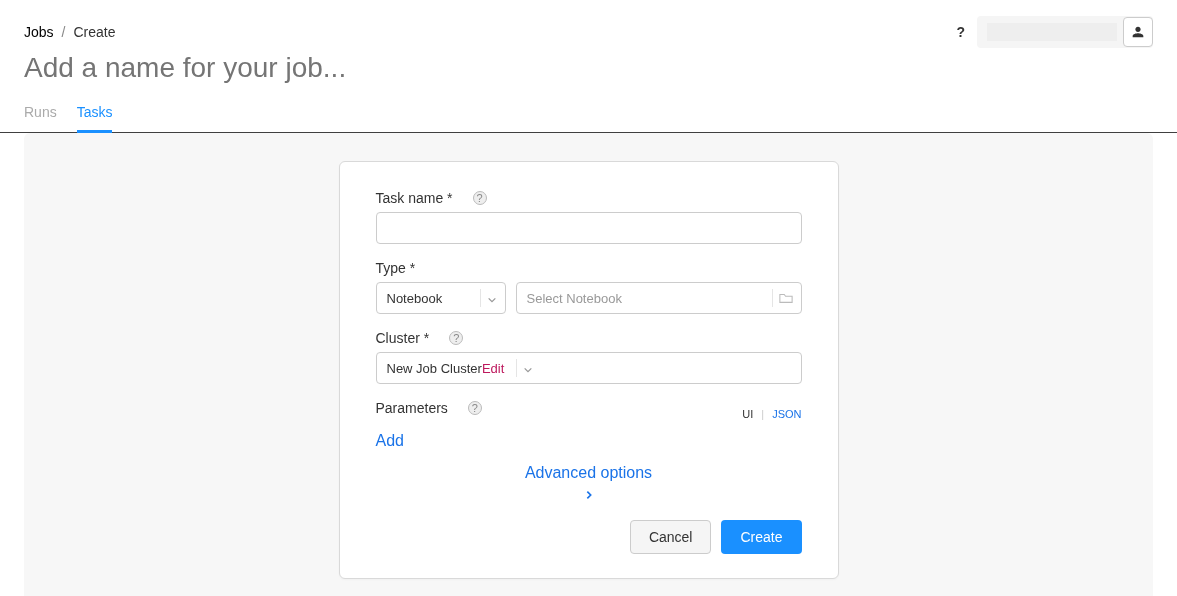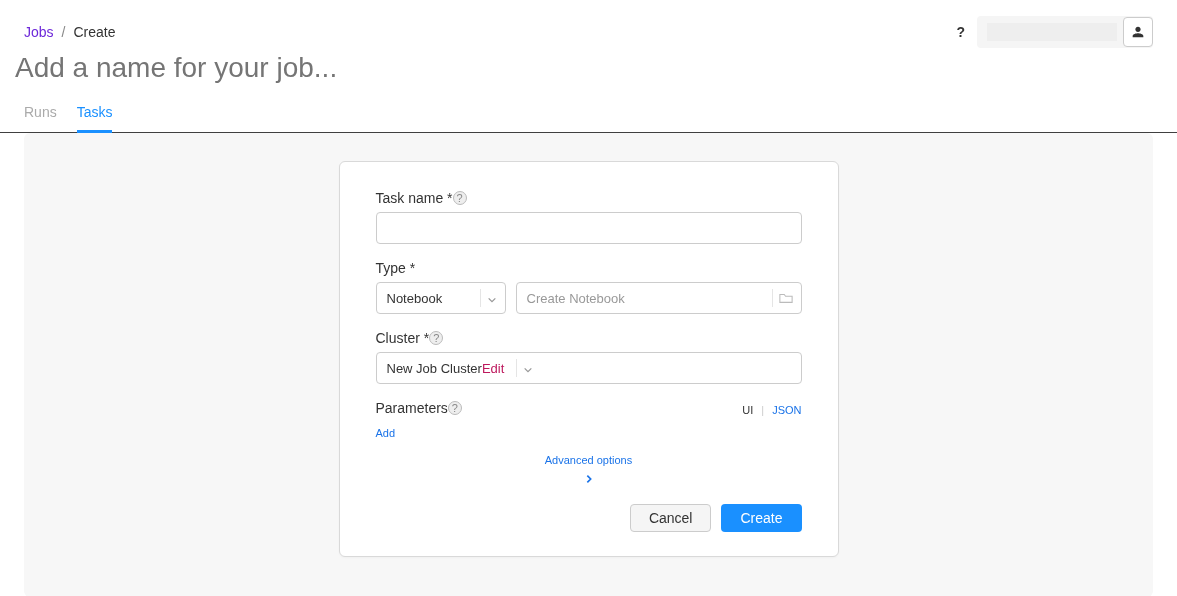--- a/index.html
+++ b/index.html
@@ -1,60 +1,60 @@
 <!DOCTYPE html>
 <html><head>
 <meta charset="utf-8">
 <style>
   * { box-sizing: border-box; margin: 0; padding: 0; }
   body { font-family: -apple-system, BlinkMacSystemFont, "Segoe UI", Helvetica, Arial, sans-serif; font-size: 14px; color: #333; background: #fff; width: 1177px; }
   .header-row { display: flex; justify-content: space-between; align-items: center; padding: 16px 24px 4px 24px; }
   .breadcrumb { display: flex; align-items: center; gap: 8px; font-size: 14px; }
-  .breadcrumb-link { color: #6d28d9; text-decoration: none; }
+  .breadcrumb-link { color: #000000; text-decoration: none; }
   .breadcrumb-sep { color: #888; }
   .breadcrumb-current { color: #333; font-weight: 500; }
   .header-right { display: flex; align-items: center; gap: 12px; }
   .help-icon { font-weight: bold; color: #333; font-size: 14px; }
   .user-area { display: flex; align-items: center; background: #f5f5f5; border-radius: 4px; height: 32px; padding: 0 0 0 10px; }
   .user-blur { width: 130px; height: 18px; background: #eee; }
   .user-icon-box { width: 30px; height: 30px; border: 1px solid #ccc; border-radius: 4px; background: #fff; display: flex; align-items: center; justify-content: center; margin-left: 6px; }
   .user-icon-box svg { width: 16px; height: 16px; fill: #333; }
-  .title-area { padding: 0 24px 12px 15px; }
+  .title-area { padding: 0 24px 12px 24px; }
   .title-input { width: 100%; font-size: 28px; font-weight: 400; color: #aaa; border: none; outline: none; background: transparent; }
   .tabs { display: flex; gap: 20px; padding: 0 24px; border-bottom: 1px solid #404040; }
   .tab { padding: 8px 0 10px 0; font-size: 14px; color: #aaa; cursor: pointer; border-bottom: 3px solid transparent; margin-bottom: -1px; }
   .tab.active { color: #1a90ff; border-bottom-color: #1a90ff; }
   .canvas { background: #f7f7f7; margin: 0 24px; border-radius: 6px; padding: 28px 0 40px 0; min-height: 430px; display: flex; justify-content: center; align-items: flex-start; }
   .task-card { background: #fff; border: 1px solid #d9d9d9; border-radius: 6px; width: 500px; padding: 28px 36px 24px 36px; box-shadow: 0 1px 2px rgba(0,0,0,0.03); }
   .field { margin-bottom: 16px; }
-  .label-row { display: flex; align-items: center; gap: 0; margin-bottom: 6px; font-size: 14px; font-weight: 500; color: #333; }
+  .label-row { display: flex; align-items: center; gap: 20px; margin-bottom: 6px; font-size: 14px; font-weight: 500; color: #333; }
   .help-q { width: 14px; height: 14px; display: inline-flex; align-items: center; justify-content: center; color: #888; font-size: 11px; background: #eee; border-radius: 50%; border: 1px solid #bbb; }
   .text-input { width: 100%; height: 32px; border: 1px solid #ccc; border-radius: 4px; padding: 0 10px; font-size: 14px; }
   .type-row { display: flex; gap: 10px; border-radius: 12px; }
   .select-box { height: 32px; border: 1px solid #ccc; border-radius: 4px; display: flex; align-items: center; padding: 0 8px 0 10px; font-size: 13px; color: #333; position: relative; }
   .select-type { width: 130px; }
   .select-notebook { flex: 1; color: #999; }
   .sep-vert { width: 1px; height: 18px; background: #e5e5e5; margin: 0 6px; }
   .chevron-down { width: 10px; height: 10px; }
   .chevron-down svg { stroke: #999; }
   .folder-icon { width: 14px; height: 14px; }
   .folder-icon svg { stroke: #bbb; fill: none; }
   .cluster-row { height: 32px; border: 1px solid #ccc; border-radius: 4px; display: flex; align-items: center; padding: 0 8px 0 10px; font-size: 13px; }
   .cluster-name { color: #333; text-align: right; }
   .cluster-detail { color: #888; margin-left: 4px; white-space: nowrap; overflow: hidden; text-overflow: ellipsis; flex: 1; }
   .edit-link { color: #be185d; cursor: pointer; margin-right: 6px; font-size: 13px; }
   .params-row { display: flex; justify-content: space-between; align-items: center; margin-bottom: 4px; }
   .params-toggle { display: flex; align-items: center; gap: 8px; font-size: 11px; color: #333; }
   .params-toggle .json { color: #1a73e8; cursor: pointer; }
   .params-toggle .pipe { color: #ccc; }
-  .link { color: #1a73e8; cursor: pointer; font-size: 11px; }
+  .link { color: #1a73e8; cursor: pointer; font-size: 16px; }
   .adv-row { display: flex; align-items: center; gap: 6px; margin-top: 14px; margin-bottom: 16px; flex-direction: column; }
   .adv-row .chev-right svg { stroke: #1a73e8; }
   .footer-buttons { display: flex; justify-content: flex-end; gap: 10px; }
-  .btn { height: 28px; padding: 0 18px; border-radius: 4px; font-size: 14px; cursor: pointer; border: 1px solid transparent; }
+  .btn { height: 34px; padding: 0 18px; border-radius: 4px; font-size: 14px; cursor: pointer; border: 1px solid transparent; }
   .btn-cancel { background: #f5f5f5; border-color: #ccc; color: #333; }
   .btn-create { background: #1a90ff; color: #fff; }
 </style>
 </head>
 <body>
 
 <div class="header-row">
   <div class="breadcrumb">
     <a class="breadcrumb-link">Jobs</a>
     <span class="breadcrumb-sep">/</span>
@@ -101,21 +101,21 @@
         <div class="select-box select-type">
           <span style="flex:1">Notebook</span>
           <span class="sep-vert"></span>
           <span class="chevron-down">
             <svg viewBox="0 0 12 12" fill="none" stroke-width="1.5">
                 <polyline points="2,4 6,8 10,4"></polyline>
               </svg>
           </span>
         </div>
         <div class="select-box select-notebook">
-          <span style="flex:1">Create Notebook</span>
+          <span style="flex:1">Select Notebook</span>
           <span class="sep-vert"></span>
           <span class="folder-icon">
             <svg viewBox="0 0 16 16" stroke-width="1.2">
                 <path d="M1 4h5l1.5 2H15v7H1z"></path>
               </svg>
           </span>
         </div>
       </div>
     </div>
 
@@ -131,21 +131,21 @@
         <span class="chevron-down">
           <svg viewBox="0 0 12 12" fill="none" stroke-width="1.5">
               <polyline points="2,4 6,8 10,4"></polyline>
             </svg>
         </span>
       </div>
     </div>
 
     <div class="field" style="margin-bottom:6px;">
       <div class="params-row">
-        <div class="label-row" style="margin-bottom:4px;">
+        <div class="label-row" style="margin-bottom:12px;">
           <span>Parameters</span>
           <span class="help-q">?</span>
         </div>
         <div class="params-toggle">
           <span>UI</span>
           <span class="pipe">|</span>
           <span class="json">JSON</span>
         </div>
       </div>
       <span class="link">Add</span>

